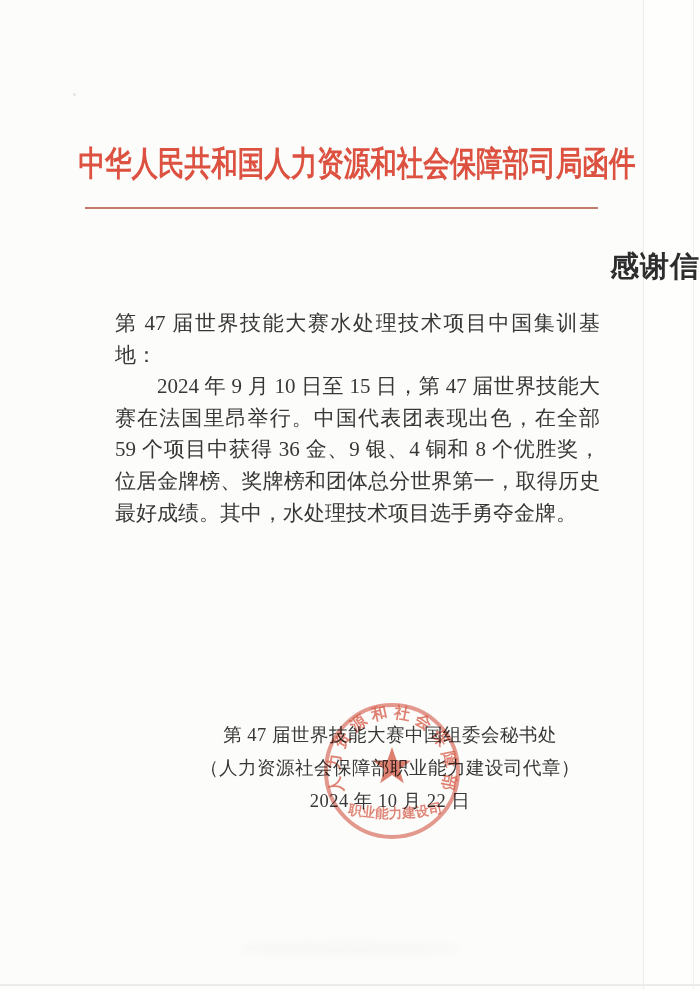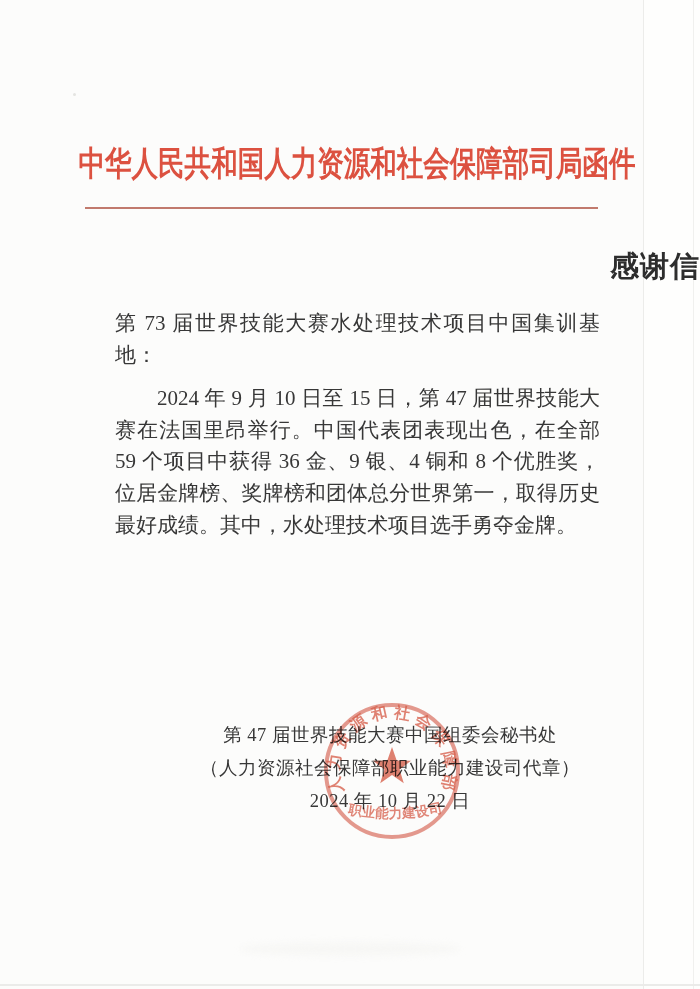--- a/index.html
+++ b/index.html
@@ -58,21 +58,21 @@
     color:#2d2d2d;font-size:29px;font-weight:bold;line-height:36px;
     letter-spacing:1px;
   }
   
   .body-text{
     position:absolute;left:115px;top:308px;width:485px;
     color:#373737;font-size:21px;line-height:31.6px;
     text-align:justify;
   }
   .body-text p{margin:0;}
-  .body-text p.para{text-indent:2em;margin-top:12px;}
+  .body-text p.para{text-indent:2em;}
   
   .signature{
     position:absolute;left:72px;top:719px;width:636px;
     text-align:center;
     color:#373737;font-size:18.5px;line-height:32.8px;
     letter-spacing:0.5px;
   }
   .signature p{margin:0;}
   
   .seal{
@@ -110,21 +110,21 @@
 
   <div class="letterhead">
     <span class="lh-inner">中华人民共和国人力资源和社会保障部司局函件</span>
   </div>
 
   <div class="red-rule"></div>
 
   <h1 class="doc-title">感谢信</h1>
 
   <div class="body-text">
-    <p class="salutation">第 73 届世界技能大赛水处理技术项目中国集训基地：</p>
+    <p class="salutation">第 47 届世界技能大赛水处理技术项目中国集训基地：</p>
     <p class="para">2024 年 9 月 10 日至 15 日，第 47 届世界技能大赛在法国里昂举行。中国代表团表现出色，在全部 59 个项目中获得 36 金、9 银、4 铜和 8 个优胜奖，位居金牌榜、奖牌榜和团体总分世界第一，取得历史最好成绩。其中，水处理技术项目选手勇夺金牌。</p>
   </div>
 
   <div class="signature">
     <p>第 47 届世界技能大赛中国组委会秘书处</p>
     <p>（人力资源社会保障部职业能力建设司代章）</p>
     <p>2024 年 10 月 22 日</p>
   </div>
 
   <svg class="seal" viewBox="0 0 140 140" aria-hidden="true">

